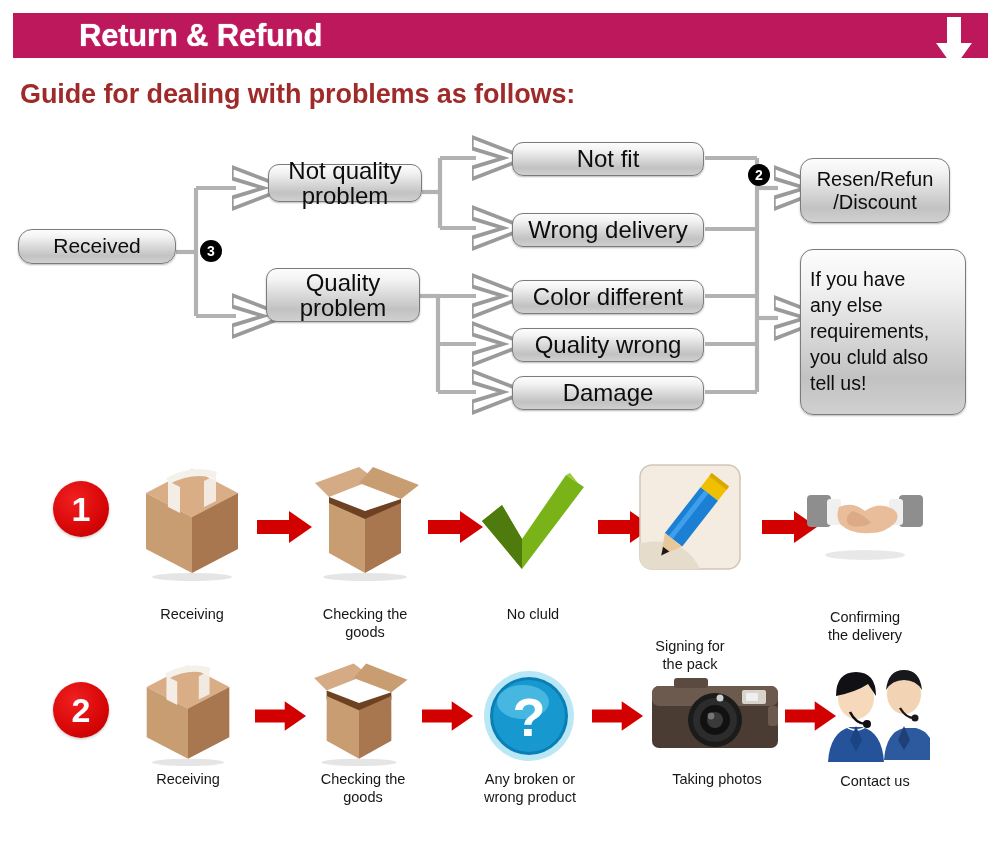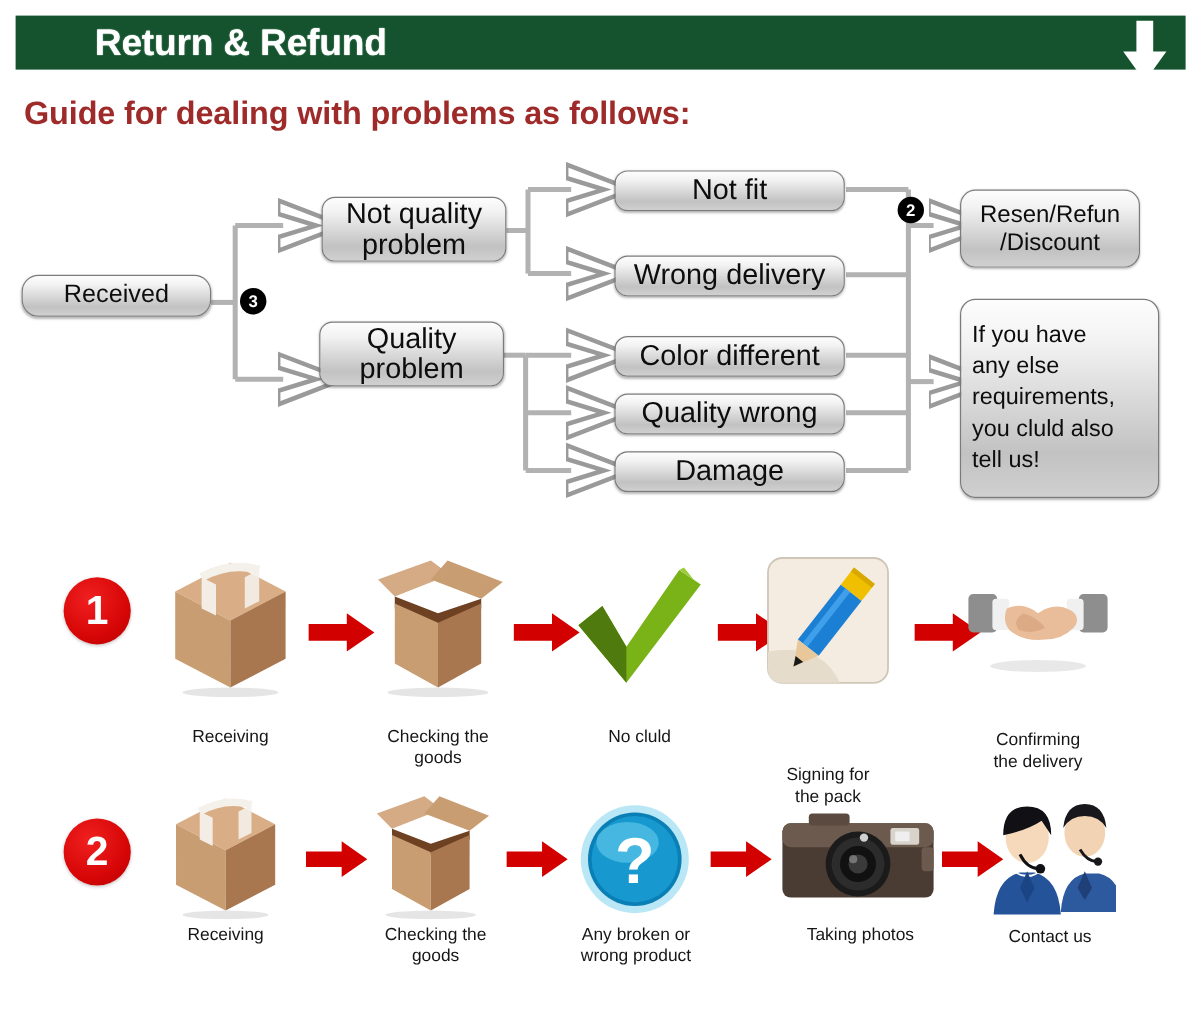--- a/index.html
+++ b/index.html
@@ -8,21 +8,21 @@
     background: #ffffff;
     font-family: "Liberation Sans", sans-serif;
     overflow: hidden;
   }
   #page { position: relative; width: 1000px; height: 841px; background: #fff; }
 
   
   .header-bar {
     position: absolute; left: 13px; top: 13px;
     width: 975px; height: 45px;
-    background: #14532d;
+    background: #be185d;
     display: flex; align-items: center;
   }
   .header-title {
     color: #ffffff;
     font-size: 31px;
     font-weight: bold;
     letter-spacing: -0.2px;
     margin-left: 66px;
     font-family: "Liberation Sans", sans-serif;
     text-shadow: 0 0 1px #fff;
@@ -146,21 +146,21 @@
     </svg>
 
     <div class="node" style="left:18px; top:101px; width:158px; height:35px; font-size:21px;border-radius:14px;">
       <span>Received</span>
     </div>
 
     <div class="badge-dark" style="left:200px; top:112px;">
       <span>3</span>
     </div>
 
-    <div class="node" style="left:268px; top:36px; width:154px; height:54px; white-space:pre-line;align-items:flex-end;">
+    <div class="node" style="left:268px; top:36px; width:154px; height:38px; white-space:pre-line;">
       <span>Not quality
 problem</span>
     </div>
 
     <div class="node" style="left:266px; top:140px; width:154px; height:54px; white-space:pre-line;">
       <span>Quality
 problem</span>
     </div>
 
     <div class="node" style="left:512px; top:14px; width:192px; height:34px;">

